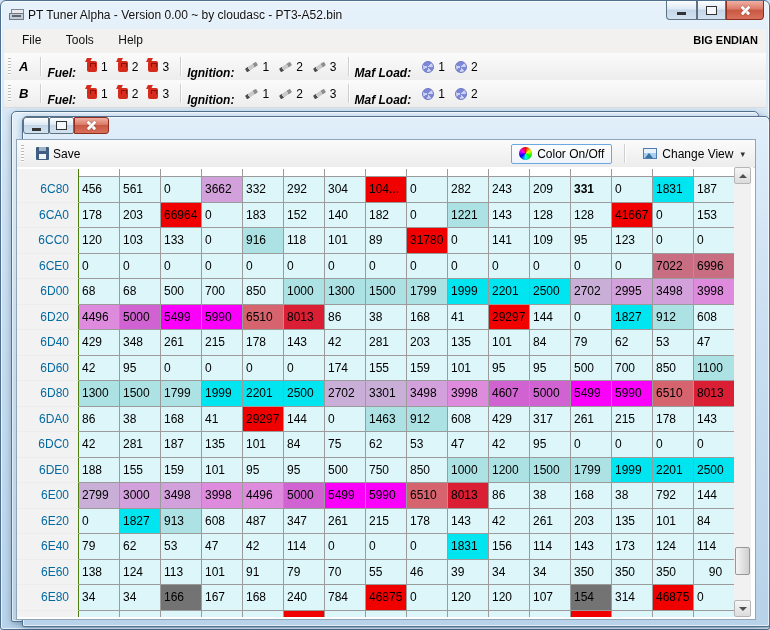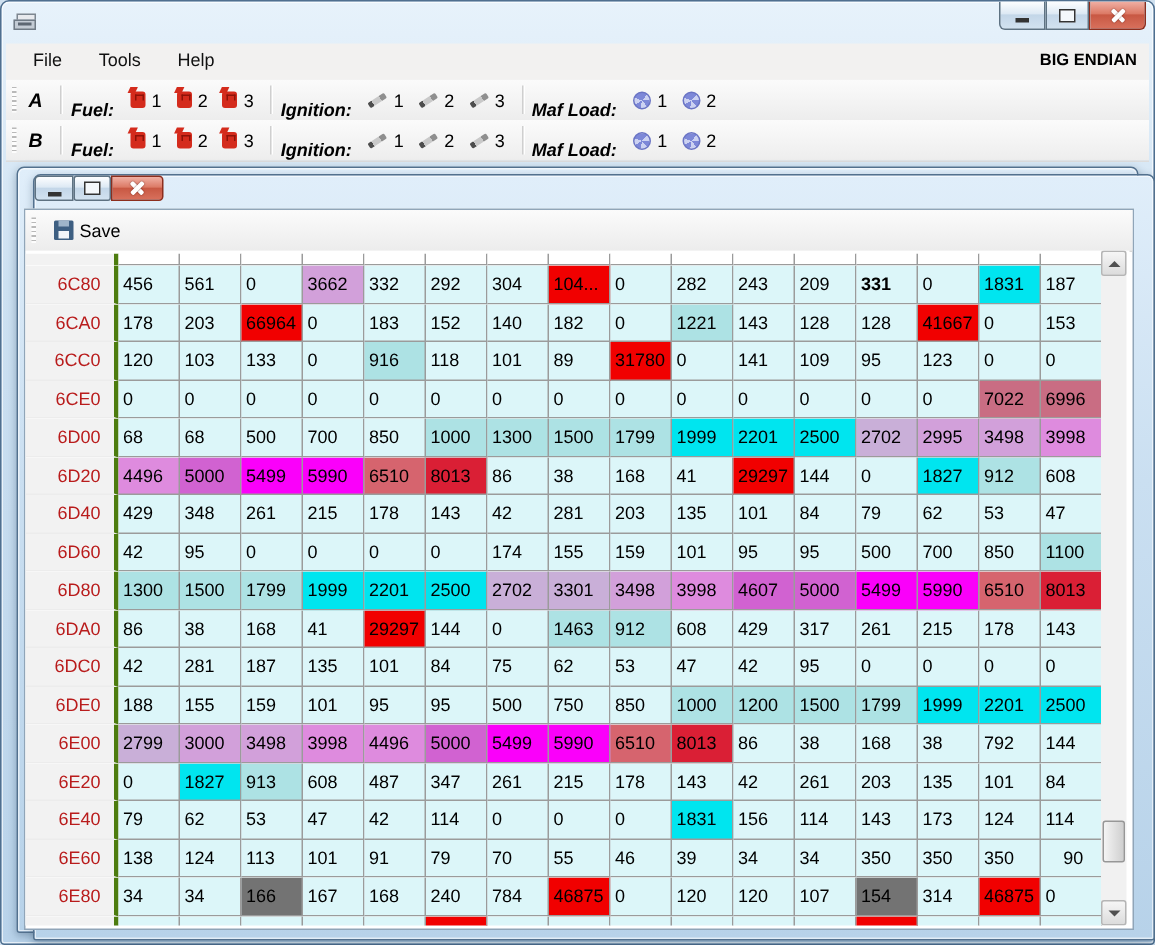--- a/index.html
+++ b/index.html
@@ -94,22 +94,22 @@
   .image-icon::after{content:"";position:absolute;bottom:0;left:1px;border-left:4px solid transparent;
     border-right:4px solid transparent;border-bottom:5px solid #39719f;}
   .dd-arrow{font-size:9px;color:#333;margin-left:2px;}
 
   
   .grid{position:absolute;left:0;top:27px;width:736px;height:450px;background:#fff;overflow:hidden;}
   .grid-rows{position:absolute;left:0;top:2px;width:718px;}
   .grow{display:flex;height:25.5px;overflow:hidden;}
   .grow.partial-top{height:8px;align-items:flex-end;}
   .grow.partial-bottom{height:12px;}
-  .addr{box-sizing:border-box;width:62px;height:100%;background:#f2f2f2;border-right:3px solid #4d7c0f;
-    border-bottom:1px solid #ececec;font-size:12px;color:#b91c1c;text-align:right;padding-right:9px;line-height:25px;}
+  .addr{box-sizing:border-box;width:62px;height:100%;background:#f2f2f2;border-right:1px solid #4d7c0f;
+    border-bottom:1px solid #ececec;font-size:12px;color:#0369a1;text-align:right;padding-right:9px;line-height:25px;}
   .partial-top .addr,.partial-bottom .addr{border-bottom:none;line-height:8px;}
   .cell{box-sizing:border-box;width:41px;height:100%;border-right:1px solid #9b9b9b;border-bottom:1px solid #9b9b9b;
     font-size:12px;color:#000;line-height:24px;padding-left:3px;white-space:nowrap;overflow:hidden;}
   .partial-top .cell{height:8px;border-bottom:1px solid #9b9b9b;}
   .partial-bottom .cell{border-bottom:none;}
 
   
   .vscroll{position:absolute;right:2px;top:0;width:17px;height:450px;background:#f1f1f1;}
   .sb-btn{position:absolute;left:0;width:17px;height:17px;box-sizing:border-box;border:1px solid #b5b5b5;border-radius:2px;
     background:linear-gradient(180deg,#f6f6f6,#dcdcdc);display:flex;align-items:center;justify-content:center;}
@@ -125,20 +125,21 @@
 
 <div id="stage">
   <div class="window">
 
     <div class="titlebar">
       <span class="app-icon">
         <span class="pr-top"></span>
           <span class="pr-body"></span>
           <span class="pr-slot"></span>
       </span>
+      <span class="title-text">PT Tuner Alpha - Version 0.00 ~ by cloudasc - PT3-A52.bin</span>
       <span class="capbtns outer">
         <span class="capbtn min">
             <span class="gly-min"></span>
           </span>
         <span class="capbtn max">
             <span class="gly-max"></span>
           </span>
         <span class="capbtn close">
             <span class="gly-x"></span>
           </span>
@@ -255,20 +256,32 @@
             <span class="gly-x"></span>
           </span>
       </span>
 
       <div class="child-content">
         <div class="child-toolbar">
           <span class="grip"></span>
           <span class="save-btn">
             <span class="save-icon"></span>
             <span>Save</span>
+          </span>
+          <span class="tb-right">
+            <span class="coloronoff">
+              <span class="color-wheel-icon"></span>
+              <span>Color On/Off</span>
+            </span>
+            <span class="tb-sep"></span>
+            <span class="changeview">
+              <span class="image-icon"></span>
+              <span>Change View</span>
+              <span class="dd-arrow">▾</span>
+            </span>
           </span>
         </div>
 
         <div class="grid">
           <div class="grid-rows" id="grid-rows">
               <div class="grow partial-top">
                 <div class="addr"></div>
                 <div class="cell" style="background: rgb(255, 255, 255);"></div>
                 <div class="cell" style="background: rgb(255, 255, 255);"></div>
                 <div class="cell" style="background: rgb(255, 255, 255);"></div>

